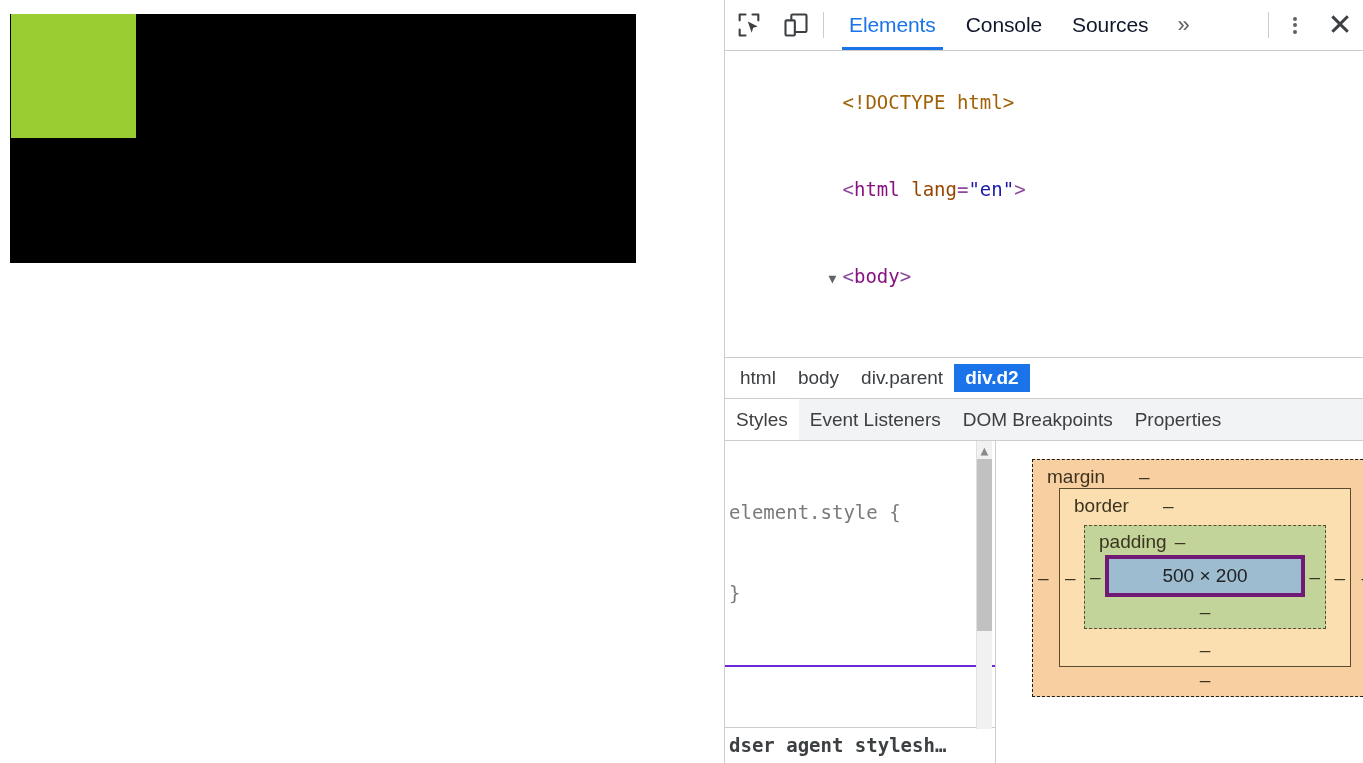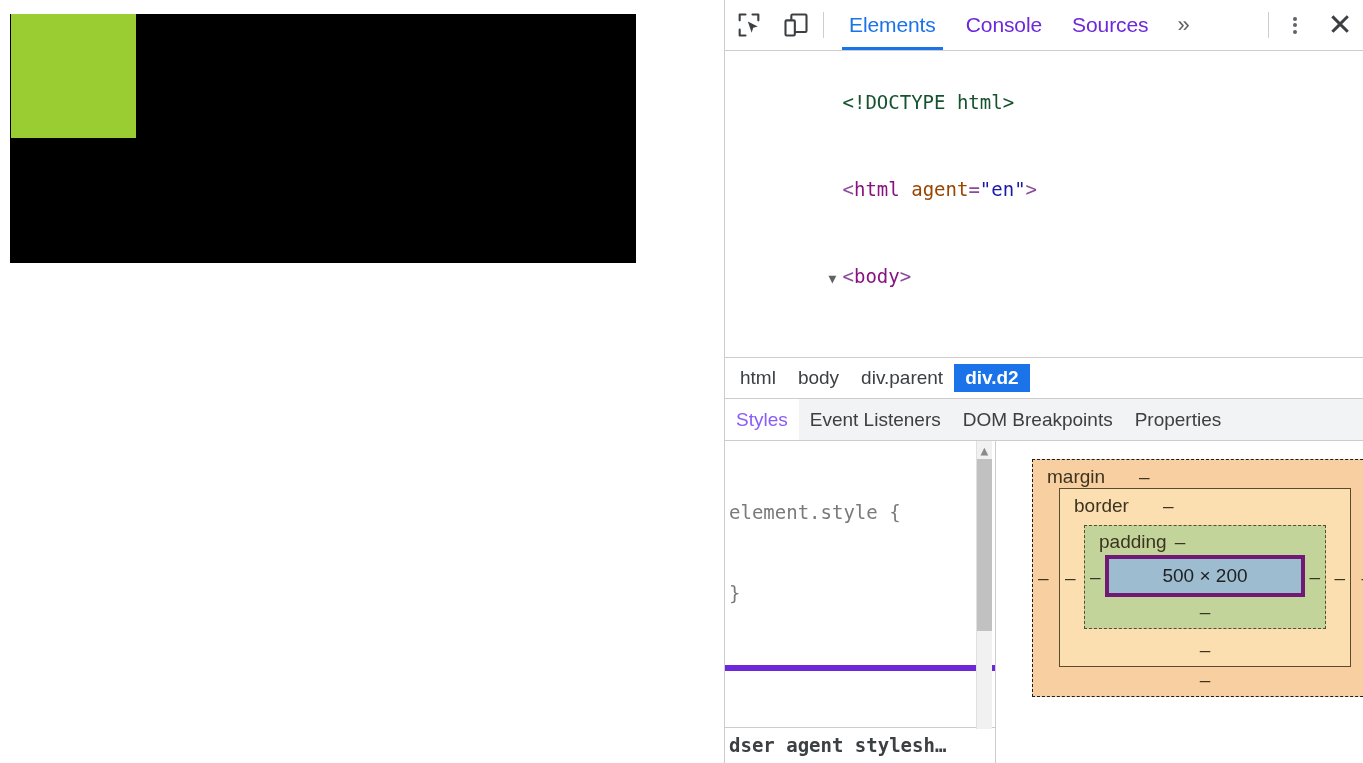--- a/index.html
+++ b/index.html
@@ -84,21 +84,21 @@
   .tb-tabs {
     display: flex;
     align-items: stretch;
     margin-left: 6px;
   }
   .tb-tab {
     display: flex;
     align-items: center;
     padding: 0 15px;
     font-size: 21px;
-    color: #6d28d9;
+    color: #0f172a;
     cursor: pointer;
     position: relative;
     letter-spacing: -0.1px;
   }
   .tb-tab.active {
     color: #1a73e8;
     font-weight: 400;
   }
   .tb-tab.active::after {
     content: "";
@@ -163,21 +163,21 @@
     padding-left: 26px;
     position: relative;
     cursor: pointer;
   }
   .arrow {
     display: inline-block;
     width: 14px;
     color: #5f6368;
     font-size: 13px;
   }
-  .tk-doctype { color: #14532d; }
+  .tk-doctype { color: #a16207; }
   .tk-punct   { color: #8c4a9c; }
   .tk-tag     { color: #881280; }
   .tk-attr    { color: #994500; }
   .tk-val     { color: #1a1aa6; }
 
   
   #breadcrumb {
     height: 40px;
     min-height: 40px;
     display: flex;
@@ -211,21 +211,21 @@
   .sub-tab {
     display: flex;
     align-items: center;
     padding: 0 11px;
     font-size: 19px;
     color: #3c4043;
     cursor: pointer;
   }
   .sub-tab.active {
     background: #ffffff;
-    color: #8b5cf6;
+    color: #404040;
   }
 
   
   #styles-toolbar {
     height: 39px;
     min-height: 39px;
     display: flex;
     align-items: center;
     border-bottom: 1px solid #cdcdcd;
     background: #ffffff;
@@ -283,21 +283,21 @@
     font-family: "DejaVu Sans Mono", monospace;
     font-size: 19px;
     line-height: 27px;
     position: relative;
     overflow: hidden;
     border-right: 1px solid #cdcdcd;
   }
   .rule-block {
     padding: 4px 0 4px 4px;
     white-space: pre;
-    border-bottom: 6px solid #6d28d9;
+    border-bottom: 2px solid #6d28d9;
   }
   .rule-empty { color: #7a7a7a; }
   .ua-row {
     padding: 4px 0 4px 4px;
     white-space: pre;
     color: #3c4043;
     background: #ffffff;
     border-top: 1px solid #cdcdcd;
     position: absolute;
     bottom: 0; left: 0; right: 0; font-weight: bold;
@@ -463,21 +463,21 @@
       </div>
     </div>
 
     <div id="dom-tree">
 
       <div class="dom-row" style="padding-left:26px;">
         <span class="tk-doctype">&lt;!DOCTYPE html&gt;</span>
       </div>
 
       <div class="dom-row" style="padding-left:26px;">
-        <span class="tk-punct">&lt;</span><span class="tk-tag">html</span> <span class="tk-attr">agent</span><span class="tk-punct">=</span><span class="tk-val">"en"</span><span class="tk-punct">&gt;</span>
+        <span class="tk-punct">&lt;</span><span class="tk-tag">html</span> <span class="tk-attr">lang</span><span class="tk-punct">=</span><span class="tk-val">"en"</span><span class="tk-punct">&gt;</span>
       </div>
 
 
       <div class="dom-row" style="padding-left:12px;">
         <span class="arrow">▼</span><span class="tk-punct">&lt;</span><span class="tk-tag">body</span><span class="tk-punct">&gt;</span>
       </div>
 
     </div>
 
     <div id="breadcrumb">

